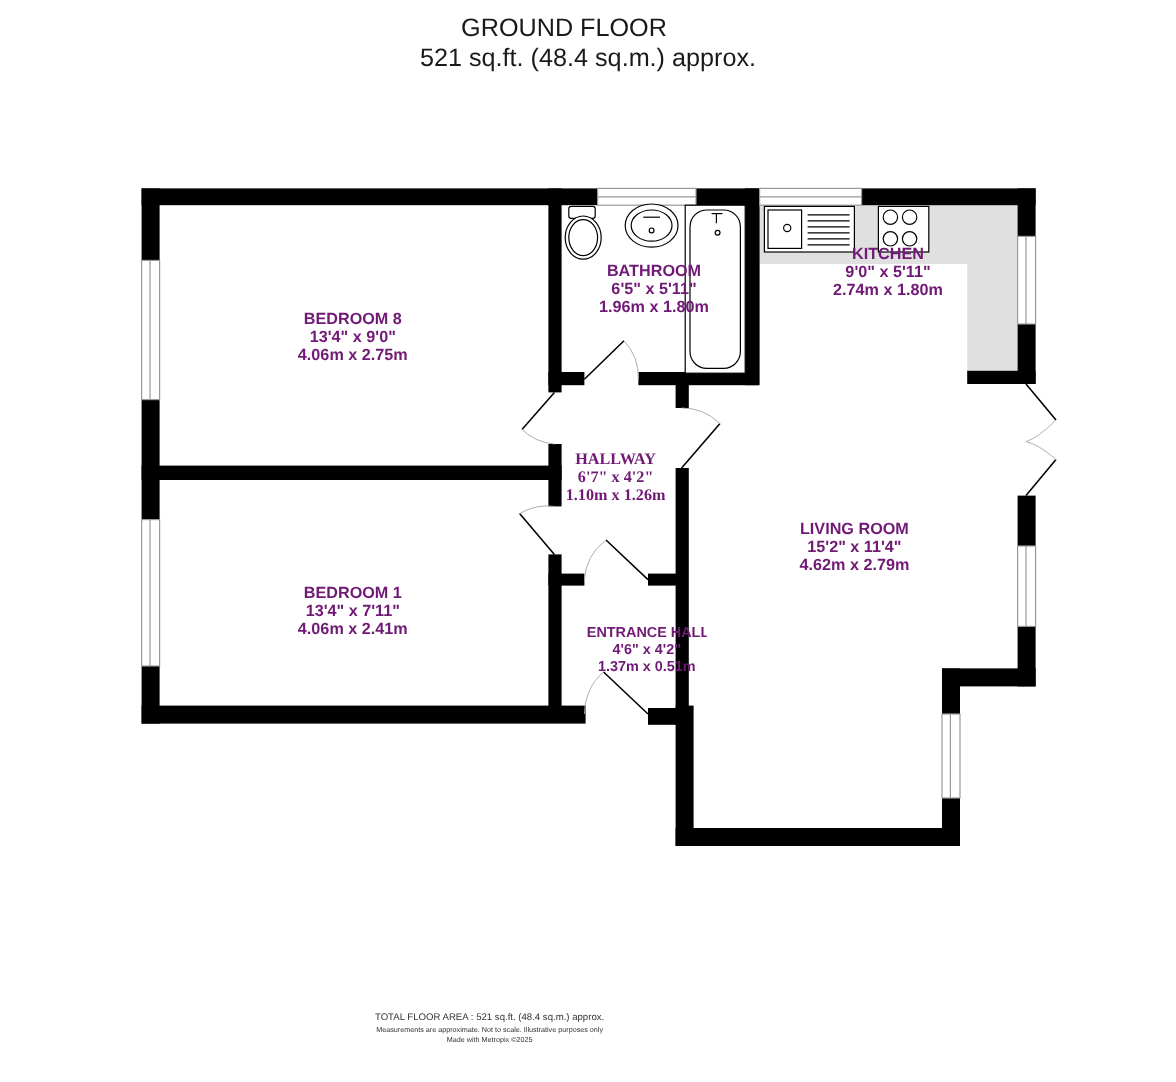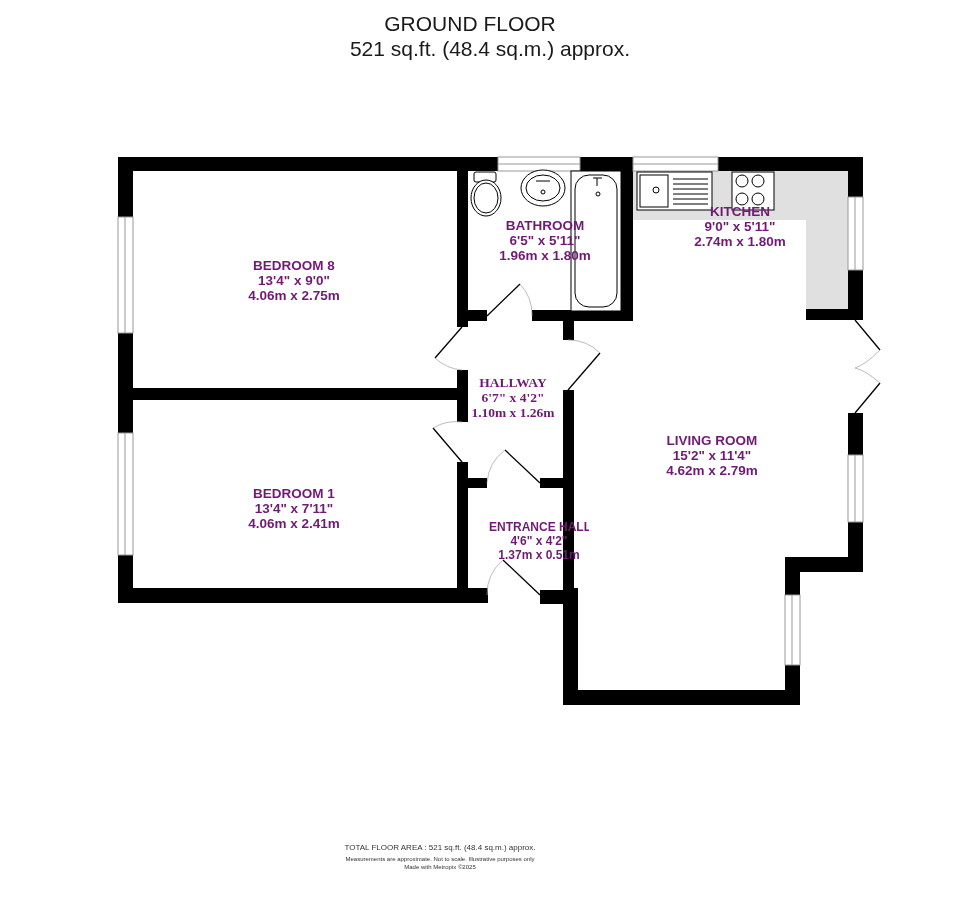--- a/index.html
+++ b/index.html
@@ -2,21 +2,21 @@
 <html><head>
 <meta charset="utf-8">
 <style>
   html, body { margin:0; padding:0; background:#ffffff; }
   body { width:980px; height:902px; position:relative; overflow:hidden; font-family:"Liberation Sans", sans-serif; color:#111; }
   .title { position:absolute; left:0; width:980px; text-align:center; font-size:21px; color:#1a1a1a; }
   #t1 { top:12px; left:-20px; }
   #t2 { top:37px; }
   svg#plan { position:absolute; left:0; top:0; }
   .label { position:absolute; text-align:center; font-weight:bold; font-size:13.5px; line-height:15px; color:#701a75; white-space:nowrap; transform:translateX(-50%); }
-  .footer { position:absolute; left:0; width:816px; text-align:center; color:#333;padding-left:32px; }
+  .footer { position:absolute; left:0; width:816px; text-align:center; color:#333; }
   #f1 { top:843px; font-size:8px; }
   #f2 { top:856px; font-size:6px; }
   #f3 { top:864px; font-size:6px; }
 </style>
 </head>
 <body>
 
 <div class="title" id="t1">GROUND FLOOR</div>
 <div class="title" id="t2">521 sq.ft. (48.4 sq.m.) approx.</div>
 

